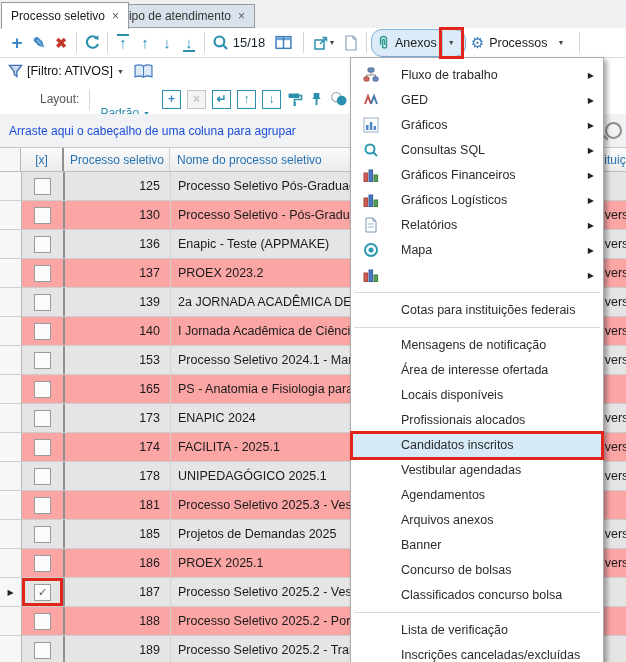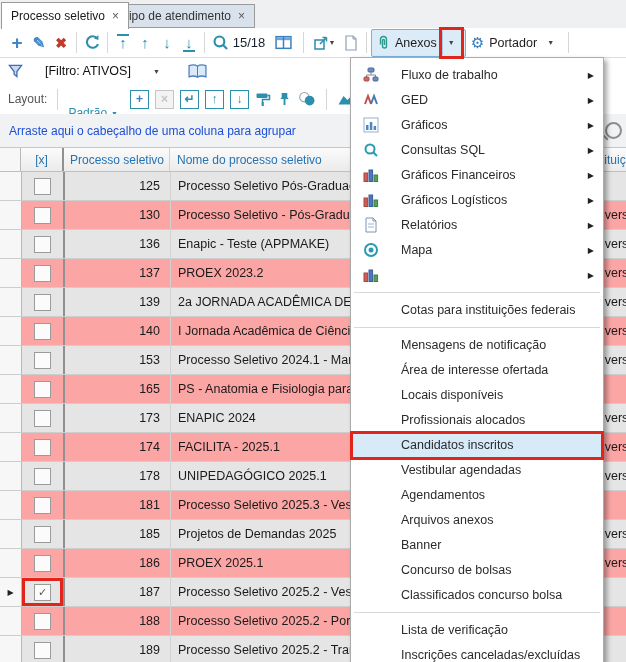--- a/index.html
+++ b/index.html
@@ -18,35 +18,35 @@
   .tsep{width:1px;height:21px;background:#d6d6d6;margin:0 4px;flex:0 0 auto;}
   .ic-add{color:#3f86c9;font-size:19px;}
   .ic-edit{color:#3f86c9;font-size:15px;}
   .ic-del{color:#c0392b;font-size:14px;}
   .arr{color:#2b8fad;font-size:15px;position:relative;}
   .arr.first::before{content:"";position:absolute;left:5px;right:5px;top:3px;height:2px;background:#2b8fad;}
   .arr.last::after{content:"";position:absolute;left:5px;right:5px;bottom:3px;height:2px;background:#2b8fad;}
   .counter{width:36px;text-align:center;font-size:13px;color:#16202c;flex:0 0 auto;}
   .tbtn.wide{width:32px;}
   .caret{font-size:7px;color:#444;}
-  .dd-btn{display:flex;align-items:center;height:26px;padding:0 5px;border-radius:2px;gap:5px;flex:0 0 auto;}
+  .dd-btn{display:flex;align-items:center;height:26px;padding:0 5px;border-radius:11px;gap:5px;flex:0 0 auto;}
   .dd-btn .lbl{font-size:12.5px;color:#1c1c1c;}
   .dd-btn.hl{background:#dcebf8;border:1px solid #7eb0dc;}
   .caret-zone{position:relative;width:17px;height:24px;display:flex;align-items:center;justify-content:center;border-left:1px solid #a9c9e4;}
   .caret-zone.noline{border-left:none;}
   
   .red-outline{position:absolute;border:3px solid #e1251b;pointer-events:none;z-index:50;}
   
   .filterbar{position:absolute;top:58px;left:0;right:0;height:26px;background:#fff;border-bottom:1px solid #84cc16;
-             display:flex;align-items:center;gap:22px;padding-left:8px;}
+             display:flex;align-items:center;gap:4px;padding-left:8px;}
   .filterbar .ftext{font-size:12.5px;color:#111;}
   
   .layoutbar{position:absolute;top:84px;left:0;right:0;height:30px;background:#fff;border-bottom:1px solid #d8d8d8;
              display:flex;align-items:center;gap:6px;padding-left:8px;}
-  .layoutbar .llabel{color:#555;}
+  .layoutbar .llabel{color:#555;margin-left:32px;}
   .layoutbar .preset{color:#2b8fad;display:flex;align-items:center;gap:4px;margin-top:28px;}
   .lbox{width:17px;height:17px;border:1px solid #2b8fad;display:flex;align-items:center;justify-content:center;
         color:#3d7ebf;font-weight:bold;font-size:12px;background:#fff;flex:0 0 auto;}
   .lbox.dis{border-color:#c4c4c4;color:#c4c4c4;background:#f3f3f3;}
   .libtn{display:flex;align-items:center;gap:3px;flex:0 0 auto;}
   .panelbtn{display:flex;align-items:center;justify-content:center;width:26px;height:22px;background:#d8eaf8;border:1px solid #7eb0dc;}
   
   .grouppanel{position:absolute;top:114px;left:0;right:0;height:34px;background:#f0f2f4;border-bottom:1px solid #c7c7c7;
               display:flex;align-items:center;padding-left:9px;box-sizing:border-box;color:#1d4ed8;}
   .gp-search{position:absolute;right:4px;top:8px;width:13px;height:13px;border:2px solid #8d8d8d;border-radius:50%;}
@@ -173,21 +173,21 @@
           </svg>
         </span>
       <span class="lbl">Anexos</span>
       <span class="caret-zone">
         <span class="caret">▼</span>
         <span class="red-outline" style="inset:-4px -4px;"></span>
       </span>
     </div>
     <div class="dd-btn">
       <span style="color:#3579b8;font-size:15px;line-height:1;">⚙</span>
-      <span class="lbl">Portador</span>
+      <span class="lbl">Processos</span>
       <span class="caret-zone noline">
         <span class="caret">▼</span>
       </span>
     </div>
     <div class="tsep"></div>
   </div>
 
   <div class="filterbar">
     <span>
         <svg width="15" height="15" viewBox="0 0 16 16">

